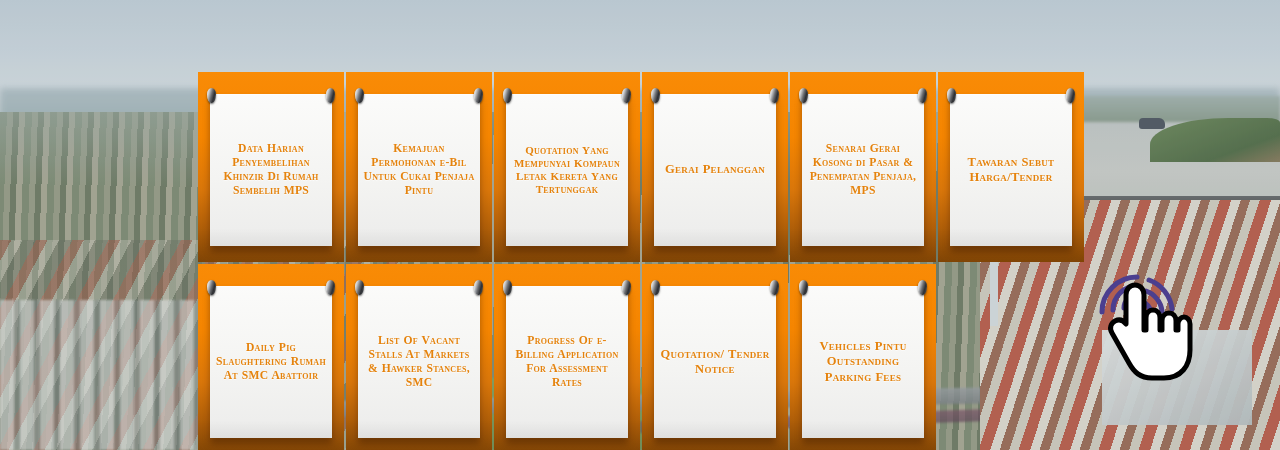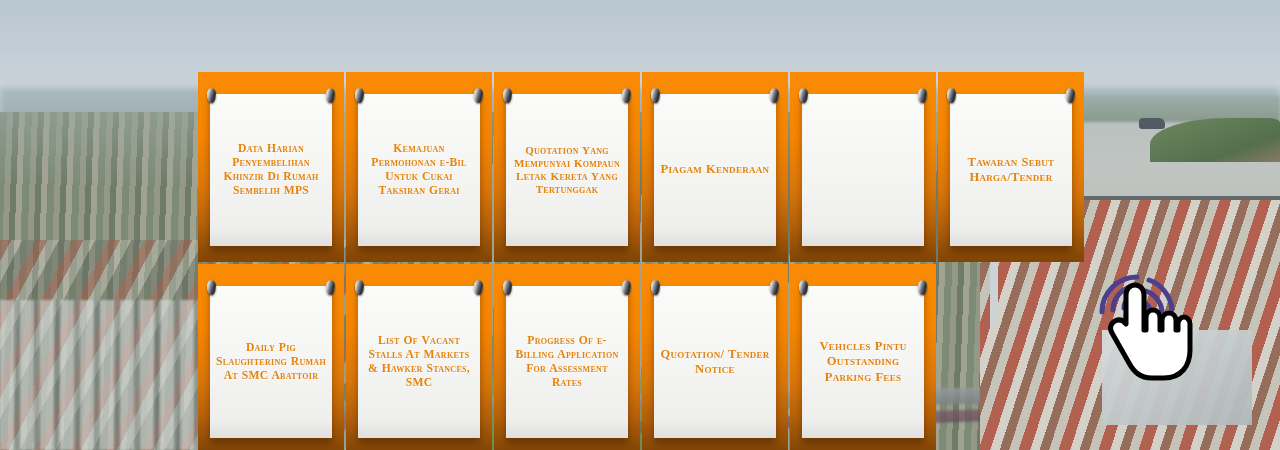--- a/index.html
+++ b/index.html
@@ -191,41 +191,42 @@
       <div class="paper">
         <span class="pin left"></span>
         <span class="pin right"></span>
         <div class="paper-text long">Data Harian Penyembelihan Khinzir Di Rumah Sembelih MPS</div>
       </div>
     </div>
     <div class="card">
       <div class="paper">
         <span class="pin left"></span>
         <span class="pin right"></span>
-        <div class="paper-text long">Kemajuan Permohonan e-Bil Untuk Cukai Taksiran Gerai</div>
+        <div class="paper-text long">Kemajuan Permohonan e-Bil Untuk Cukai Penjaja Pintu</div>
       </div>
     </div>
     <div class="card">
       <div class="paper">
         <span class="pin left"></span>
         <span class="pin right"></span>
         <div class="paper-text xlong">Quotation Yang Mempunyai Kompaun Letak Kereta Yang Tertunggak</div>
       </div>
     </div>
     <div class="card">
       <div class="paper">
         <span class="pin left"></span>
         <span class="pin right"></span>
-        <div class="paper-text">Piagam Kenderaan</div>
-      </div>
-    </div>
-    <div class="card">
-      <div class="paper">
-        <span class="pin left"></span>
-        <span class="pin right"></span>
+        <div class="paper-text">Gerai Pelanggan</div>
+      </div>
+    </div>
+    <div class="card">
+      <div class="paper">
+        <span class="pin left"></span>
+        <span class="pin right"></span>
+        <div class="paper-text long">Senarai Gerai Kosong di Pasar &amp; Penempatan Penjaja, MPS</div>
       </div>
     </div>
     <div class="card">
       <div class="paper">
         <span class="pin left"></span>
         <span class="pin right"></span>
         <div class="paper-text">Tawaran Sebut Harga/Tender</div>
       </div>
     </div>
     <div class="card">

